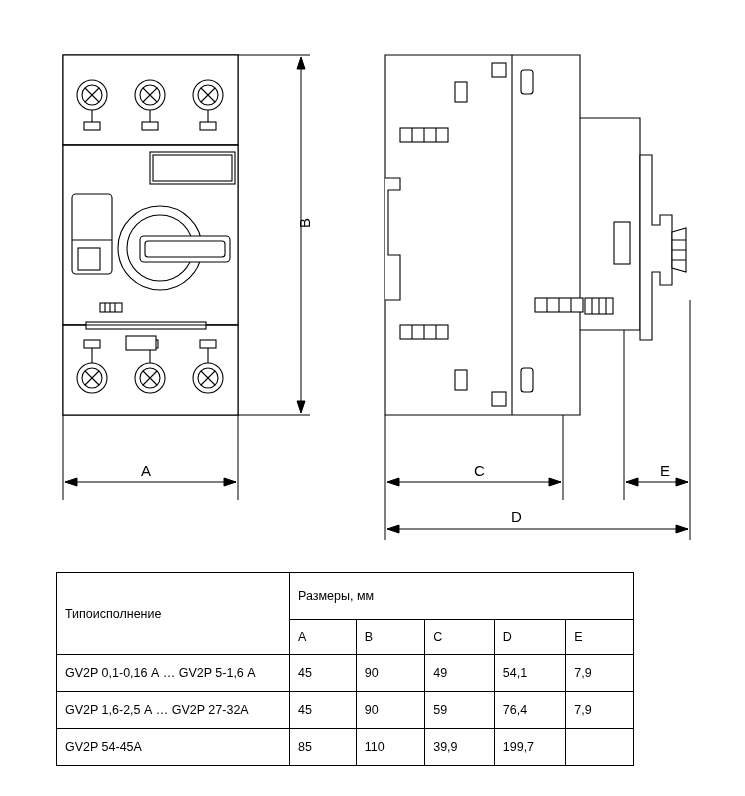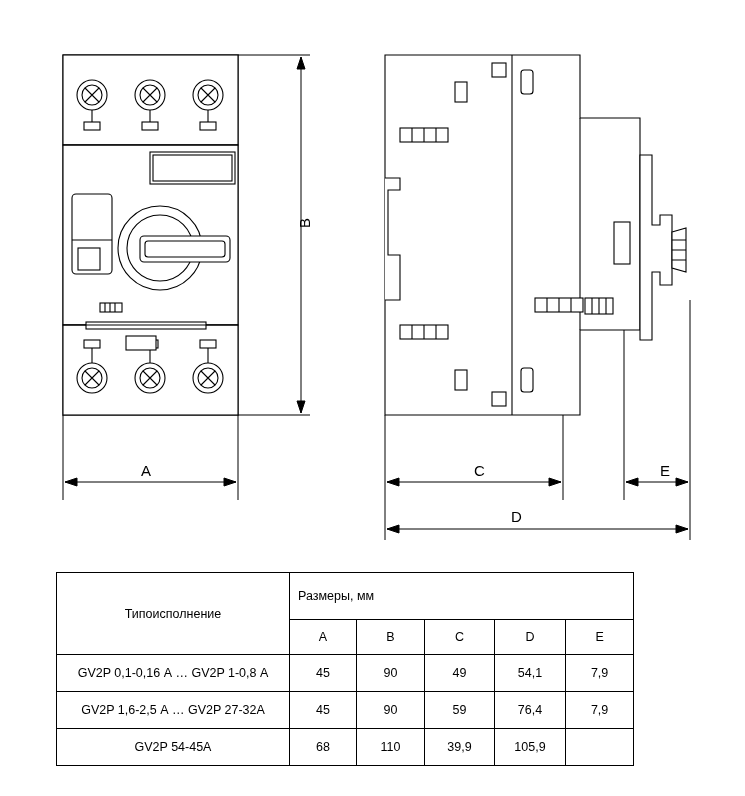--- a/index.html
+++ b/index.html
@@ -45,21 +45,21 @@
     left: 56px;
     top: 572px;
     width: 578px;
     border-collapse: collapse;
     font-size: 12.5px;
   }
   .spec-table td, .spec-table th {
     border: 1px solid #000000;
     padding: 6px 8px;
     font-weight: normal;
-    text-align: center;
+    text-align: left;
     vertical-align: middle;
     background: #ffffff;
     height: 18px;
   }
   .spec-table .col-type { width: 260px; }
   .spec-table .col-dim  { width: 63px; }
   .spec-table .hdr-dims { text-align: left; }
   .row-h1 td { height: 34px; margin-top: 29px; }
   .row-h2 td { height: 22px; }
   .data-row td { height: 24px; }
@@ -221,39 +221,39 @@
       </tr>
       <tr class="row-h2">
         <td class="col-dim">A</td>
         <td class="col-dim">B</td>
         <td class="col-dim">C</td>
         <td class="col-dim">D</td>
         <td class="col-dim">E</td>
       </tr>
 
       <tr class="data-row">
-        <td>GV2P 0,1-0,16 А … GV2P 1-0,8 А</td>
+        <td>GV2P 0,1-0,16 А … GV2P 5-1,6 А</td>
         <td>45</td>
         <td>90</td>
         <td>49</td>
         <td>54,1</td>
         <td>7,9</td>
       </tr>
       <tr class="data-row">
         <td>GV2P 1,6-2,5 А … GV2P 27-32А</td>
         <td>45</td>
         <td>90</td>
         <td>59</td>
         <td>76,4</td>
         <td>7,9</td>
       </tr>
       <tr class="data-row">
         <td>GV2P 54-45А</td>
-        <td>68</td>
+        <td>85</td>
         <td>110</td>
         <td>39,9</td>
-        <td>105,9</td>
+        <td>199,7</td>
         <td></td>
       </tr>
     </tbody>
   </table>
 
 </div>
 
 </body></html>

